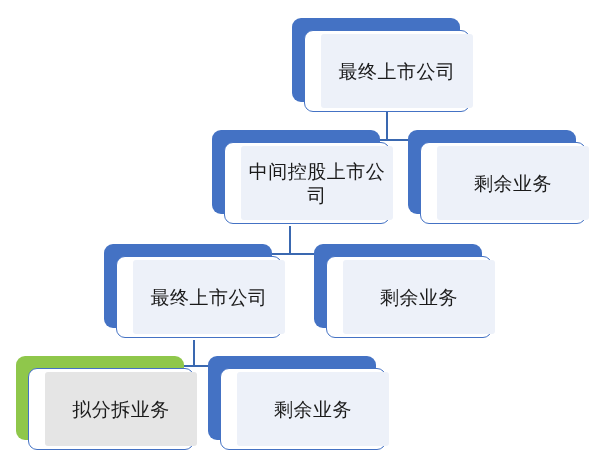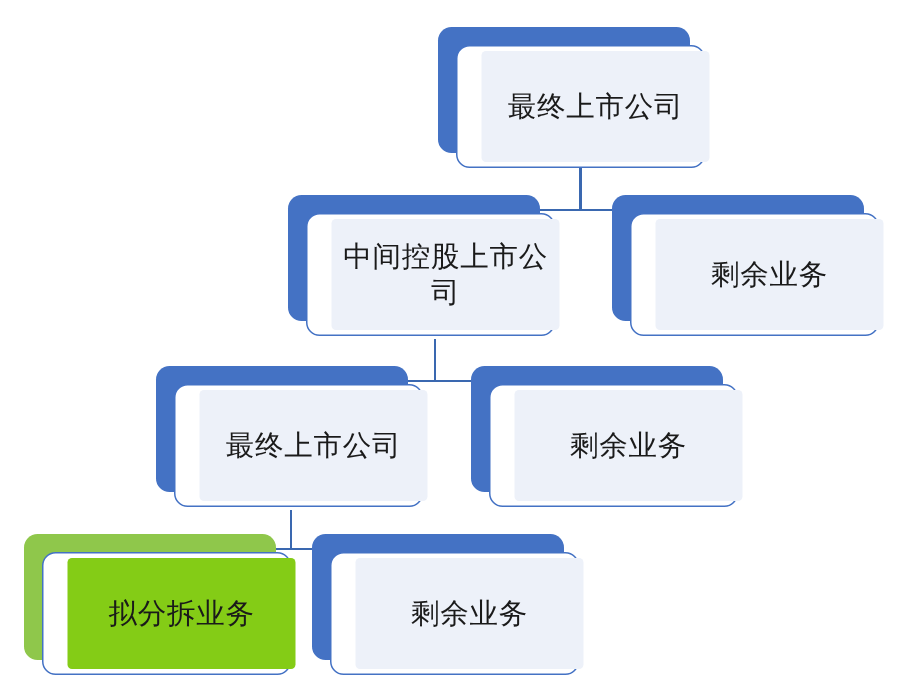--- a/index.html
+++ b/index.html
@@ -65,21 +65,21 @@
     width: 152px;
     height: 74px;
     border-radius: 3px;
     display: flex;
     align-items: center;
     justify-content: center;
     box-sizing: border-box;
     padding: 0 6px;
   }
   .node.blue .panel { background: #EDF1F9; }
-  .node.green .panel { background: #84cc16; }
+  .node.green .panel { background: #e5e5e5; }
 
   .node .label {
     font-size: 19px;
     line-height: 1.28;
     color: #1a1a1a;
     text-align: center;
     letter-spacing: 0.5px;
     white-space: pre-line;
   }
 </style>
@@ -110,21 +110,21 @@
 
   <div class="node blue" style="left:292px; top:18px;text-decoration:underline;">
     <div class="plate"></div>
     <div class="card">
       <div class="panel">
         <span class="label">最终上市公司</span>
       </div>
     </div>
   </div>
 
-  <div class="node blue" style="left:192px; top:130px;">
+  <div class="node blue" style="left:212px; top:130px;">
     <div class="plate"></div>
     <div class="card">
       <div class="panel">
         <span class="label">中间控股上市公司</span>
       </div>
     </div>
   </div>
 
   <div class="node blue" style="left:408px; top:130px;">
     <div class="plate"></div>

